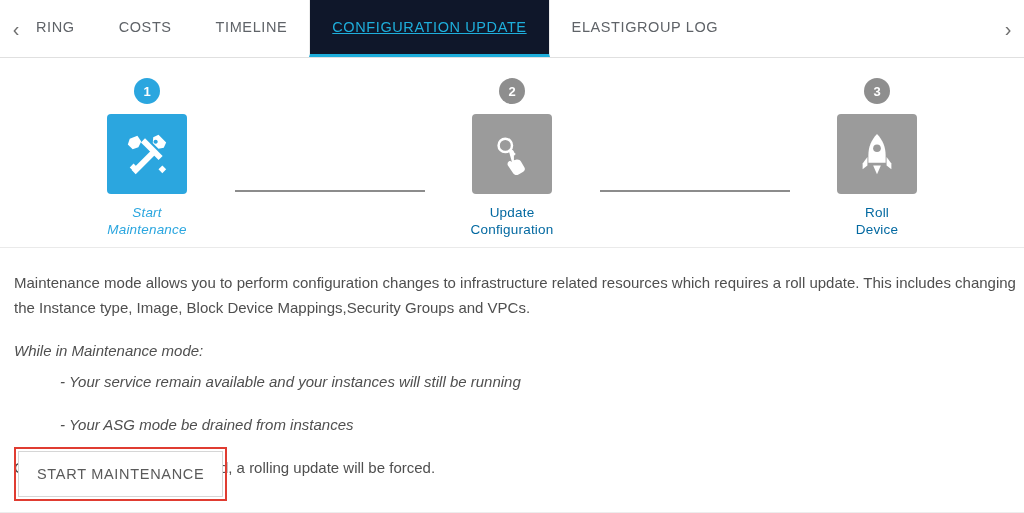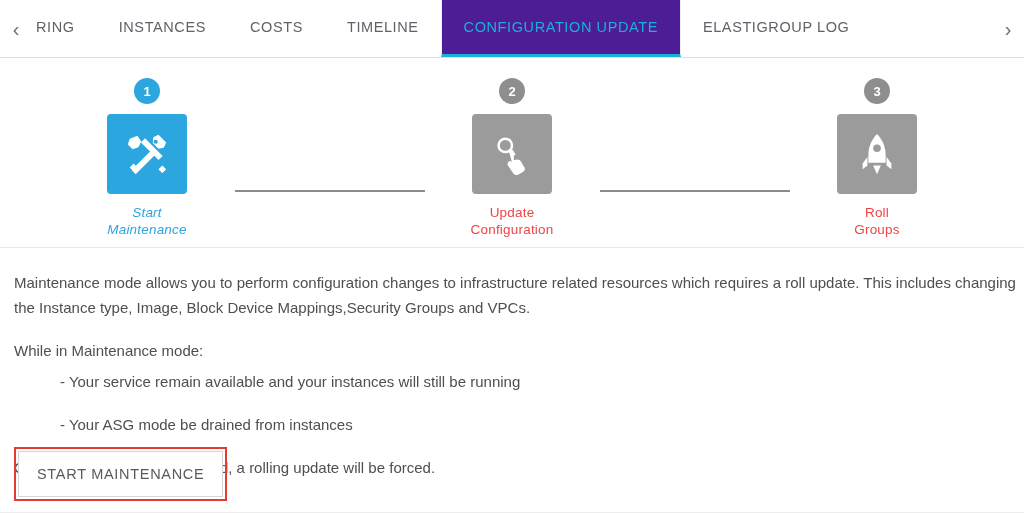--- a/index.html
+++ b/index.html
@@ -59,23 +59,24 @@
     border-bottom: 3px solid transparent;
     background: #fff;
   }
   .tab.partial {
     padding-left: 4px;
     text-align: right;
   }
   .tab.active {
     color: #1eaedb;
     border-bottom: 3px solid #1eaedb;
-    background: #4c1d95;
+    background: #0f172a;
     border-left: 1px solid #ececec;
     border-right: 1px solid #ececec;
+    text-decoration: underline;
   }
 
   
   .stepper-wrap {
     position: relative;
     height: 190px;
     border-bottom: 1px solid #eaeaea;
     background: #fff;
   }
   .stepper {
@@ -113,45 +114,46 @@
     justify-content: center;
   }
   .step.active .step-icon { background: #2ba6df; }
   .step-icon svg { display: block; }
 
   .step-label {
     margin-top: 10px;
     text-align: center;
     font-size: 13.5px;
     line-height: 17px;
-    color: #ef4444;
+    color: #0369a1;
     letter-spacing: 0.2px;
   }
   .step.active .step-label { color: #2ba6df; font-style: italic; }
 
   .connector {
     flex: 0 0 auto;
     width: 190px;
     height: 2px;
     background: #8c8c8c;
     margin-top: 112px;
   }
 
   
   .content {
     padding: 22px 0 0 14px;
     font-size: 15px;
     line-height: 25px;
     color: #4f4f4f;
   }
   .content p { margin: 0 0 18px 0; }
-  .content p.tight { margin-bottom: 6px; }
+  .content p.tight { margin-bottom: 6px; font-style: italic; }
   .bullet {
     margin: 0 0 4px 0;
     padding-left: 46px;
+    font-style: italic;
   }
   .bullet:last-of-type { margin-bottom: 18px; }
 
   
   .btn-highlight {
     position: absolute;
     left: 14px;
     bottom: 12px;
     border: 2px solid #e03c31;
     padding: 2px;
@@ -176,21 +178,20 @@
 </style>
 </head>
 <body>
 
 <div class="app">
 
   <div class="tabbar">
     <div class="tab-scroll-arrow">‹</div>
     <div class="tabs">
       <div class="tab partial">RING</div>
-      <div class="tab">INSTANCES</div>
       <div class="tab">COSTS</div>
       <div class="tab">TIMELINE</div>
       <div class="tab active">CONFIGURATION UPDATE</div>
       <div class="tab">ELASTIGROUP LOG</div>
     </div>
     <div class="tab-scroll-arrow">›</div>
   </div>
 
   <div class="stepper-wrap">
     <div class="stepper">
@@ -244,21 +245,21 @@
               <path d="M24 3 c6 6 9 14 9 22 v8 h-18 v-8 c0-8 3-16 9-22 Z"></path>
               <path d="M14 27 l-5 7 v6 l5-4 Z"></path>
               <path d="M34 27 l5 7 v6 l-5-4 Z"></path>
               <path d="M20 36 h8 l-4 9 Z"></path>
             </g>
             <circle cx="24" cy="18" r="4" fill="#9b9b9b"></circle>
           </svg>
         </div>
         <div class="step-label">
           <div>Roll</div>
-          <div>Groups</div>
+          <div>Device</div>
         </div>
       </div>
 
     </div>
   </div>
 
   <div class="content">
     <p>Maintenance mode allows you to perform configuration changes to infrastructure related resources which requires a roll update. This includes changing the Instance type, Image, Block Device Mappings,Security Groups and VPCs.</p>
     <p class="tight">While in Maintenance mode:</p>
     <p class="bullet">- Your service remain available and your instances will still be running</p>

